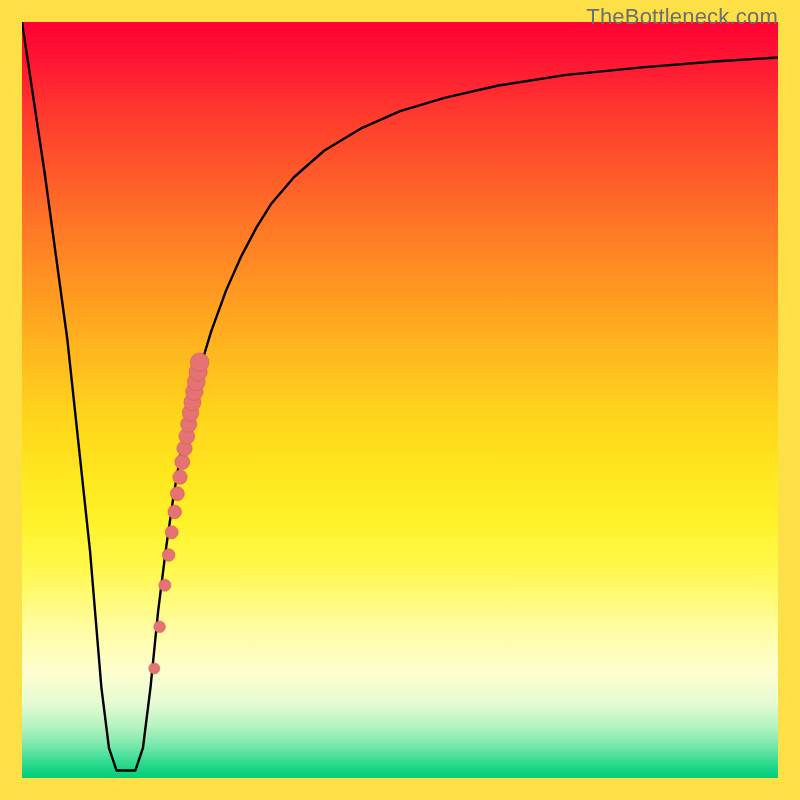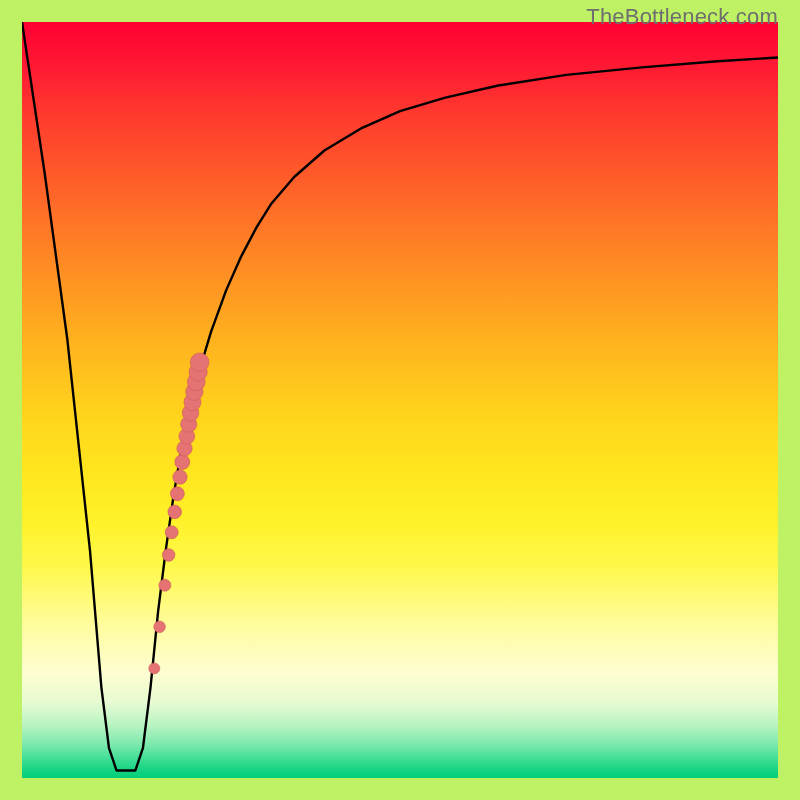--- a/index.html
+++ b/index.html
@@ -8,21 +8,21 @@
     width: 800px;
     height: 800px;
     overflow: hidden;
     background: #000;
     font-family: Arial, Helvetica, sans-serif;
   }
   .stage {
     position: relative;
     width: 800px;
     height: 800px;
-    background: #bef264;
+    background: #fde047;
   }
   .plot {
     position: absolute;
     left: 22px;
     top: 22px;
     width: 756px;
     height: 756px;
     overflow: hidden;
   }
   .gradient {

